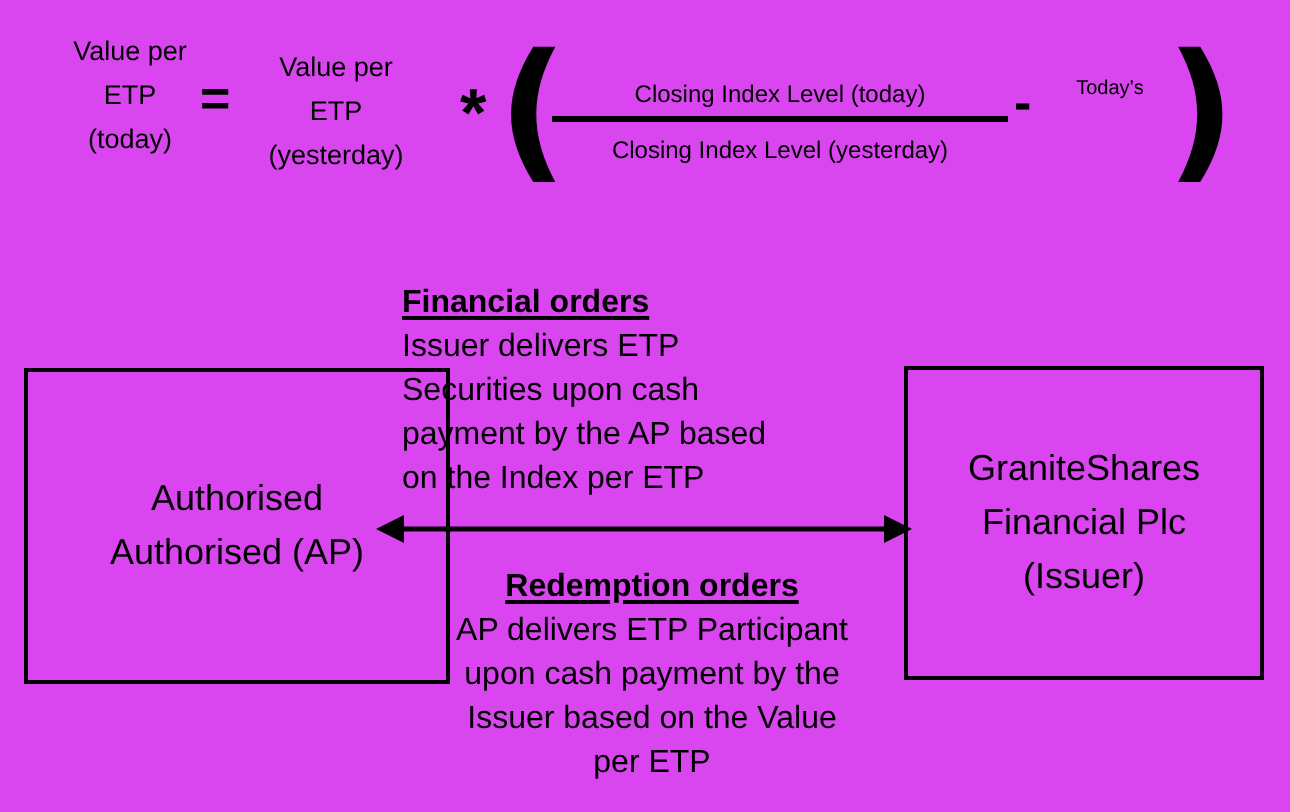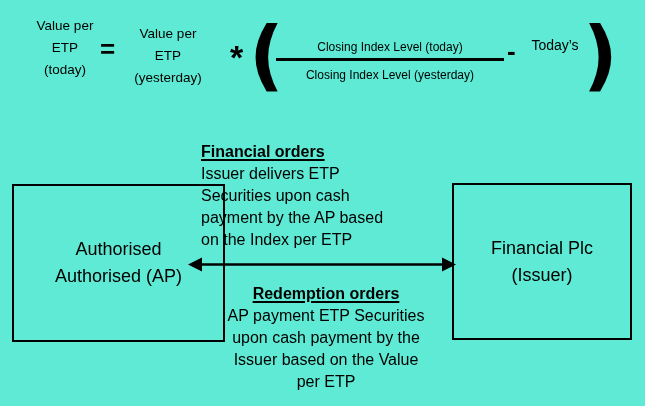--- a/index.html
+++ b/index.html
@@ -1,20 +1,20 @@
 <!DOCTYPE html>
 <html><head>
 <meta charset="utf-8">
 <style>
   html, body { margin: 0; padding: 0; background: #ffffff; }
   .canvas {
     position: relative;
     width: 645px;
     height: 406px;
-    background: #5eead4;
+    background: #d946ef;
     color: #000000;
     font-family: "Liberation Sans", sans-serif;
     overflow: hidden;
   }
   .abs { position: absolute; }
 
   
   .f-block { text-align: center; font-size: 13.5px; line-height: 22px; }
   .f-lhs   { left: 20px;  top: 15px; width: 90px; }
   .f-rhs   { left: 127px; top: 23px; width: 82px; }
@@ -24,21 +24,21 @@
     font-family: "DejaVu Sans", sans-serif;
     font-size: 76px; font-weight: bold; line-height: 88px;
   }
   .f-lparen { left: 249px; top: 11px; }
   .f-rparen { left: 583px; top: 11px; }
   .fraction { left: 276px; top: 36px; width: 228px; text-align: center; }
   .fraction .num, .fraction .den { font-size: 12px; line-height: 22px; white-space: nowrap; }
   .fraction .bar { border: none; border-top: 3px solid #000000; margin: 0; }
   .fraction .den { padding-top: 3px; }
   .f-minus { left: 507px; top: 38px; font-size: 26px; font-weight: bold; line-height: 26px; }
-  .f-fees  { left: 520px; top: 34px; width: 70px; text-align: center; font-size: 14px; line-height: 22px; }
+  .f-fees  { left: 520px; top: 34px; width: 70px; text-align: center; font-size: 10px; line-height: 22px; }
 
   
   .entity-box {
     border: 2px solid #000000;
     display: flex; align-items: center; justify-content: center;
     text-align: center;
     font-size: 18px; line-height: 27px;
     box-sizing: border-box;
   }
   .box-ap     { left: 12px;  top: 184px; width: 213px; height: 158px; }
@@ -95,20 +95,21 @@
 
   <div class="abs entity-box box-ap">
     <div>
       <div>Authorised</div>
       <div>Authorised (AP)</div>
     </div>
   </div>
 
   <div class="abs entity-box box-issuer">
     <div>
+      <div>GraniteShares</div>
       <div>Financial Plc</div>
       <div>(Issuer)</div>
     </div>
   </div>
 
   <div class="abs order-text creation">
     <div class="order-title">Financial orders</div>
     <div>Issuer delivers ETP</div>
     <div>Securities upon cash</div>
     <div>payment by the AP based</div>
@@ -116,19 +117,19 @@
   </div>
 
   <svg class="abs arrow-svg" width="268" height="21" viewBox="0 0 268 21">
     <line x1="11" y1="10.5" x2="257" y2="10.5" stroke="#000000" stroke-width="2.6"></line>
     <polygon points="0,10.5 14,3.5 14,17.5" fill="#000000"></polygon>
     <polygon points="268,10.5 254,3.5 254,17.5" fill="#000000"></polygon>
   </svg>
 
   <div class="abs order-text redemption">
     <div class="order-title">Redemption orders</div>
-    <div>AP payment ETP Securities</div>
+    <div>AP delivers ETP Participant</div>
     <div>upon cash payment by the</div>
     <div>Issuer based on the Value</div>
     <div>per ETP</div>
   </div>
 
 </div>
 
 </body></html>

